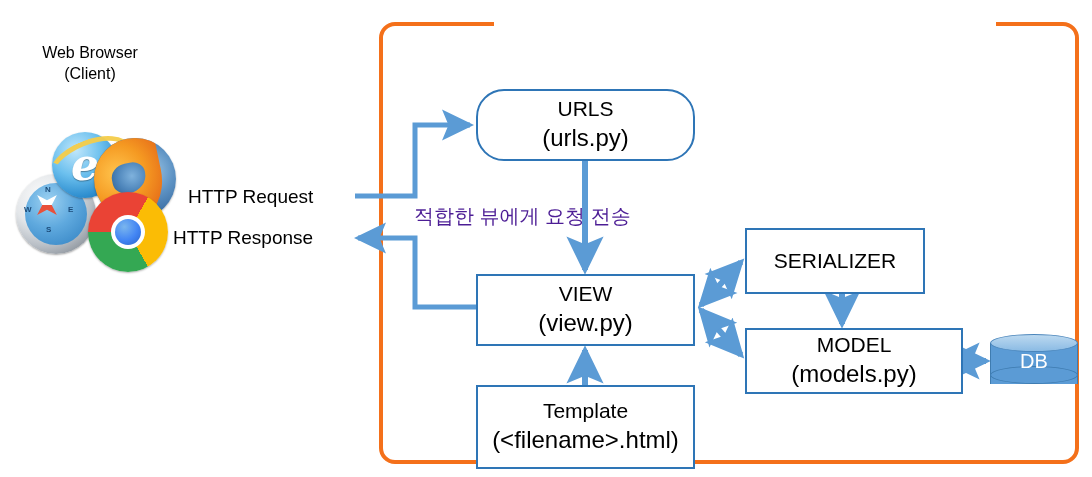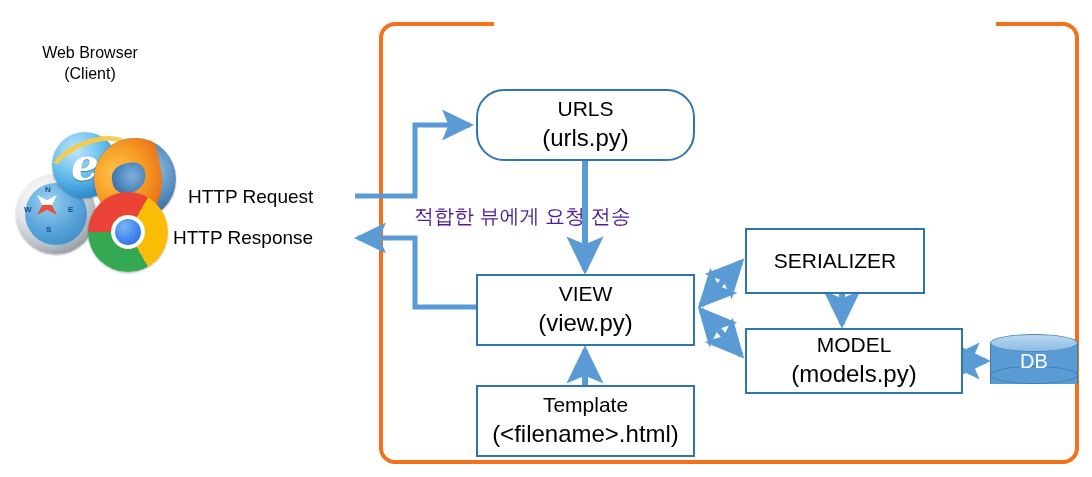--- a/index.html
+++ b/index.html
@@ -183,21 +183,21 @@
     justify-content: center;
     color: #000000;
     font-size: 21px;
     line-height: 1.28;
     z-index: 5;
   }
   .node-box .sub { font-size: 24px; }
 
   #box-urls     { left: 476px; top: 89px;  width: 219px; height: 72px; border-radius: 28px; }
   #box-view     { left: 476px; top: 274px; width: 219px; height: 72px; }
-  #box-template { left: 476px; top: 385px; width: 219px; height: 72px; }
+  #box-template { left: 476px; top: 385px; width: 219px; height: 84px; }
   #box-serializer { left: 745px; top: 228px; width: 180px; height: 66px; }
   #box-model      { left: 745px; top: 328px; width: 218px; height: 66px; }
 
   
   #db-cylinder {
     position: absolute;
     left: 990px; top: 334px; width: 89px; height: 58px;
     z-index: 5;
   }
   #db-cylinder .body {

